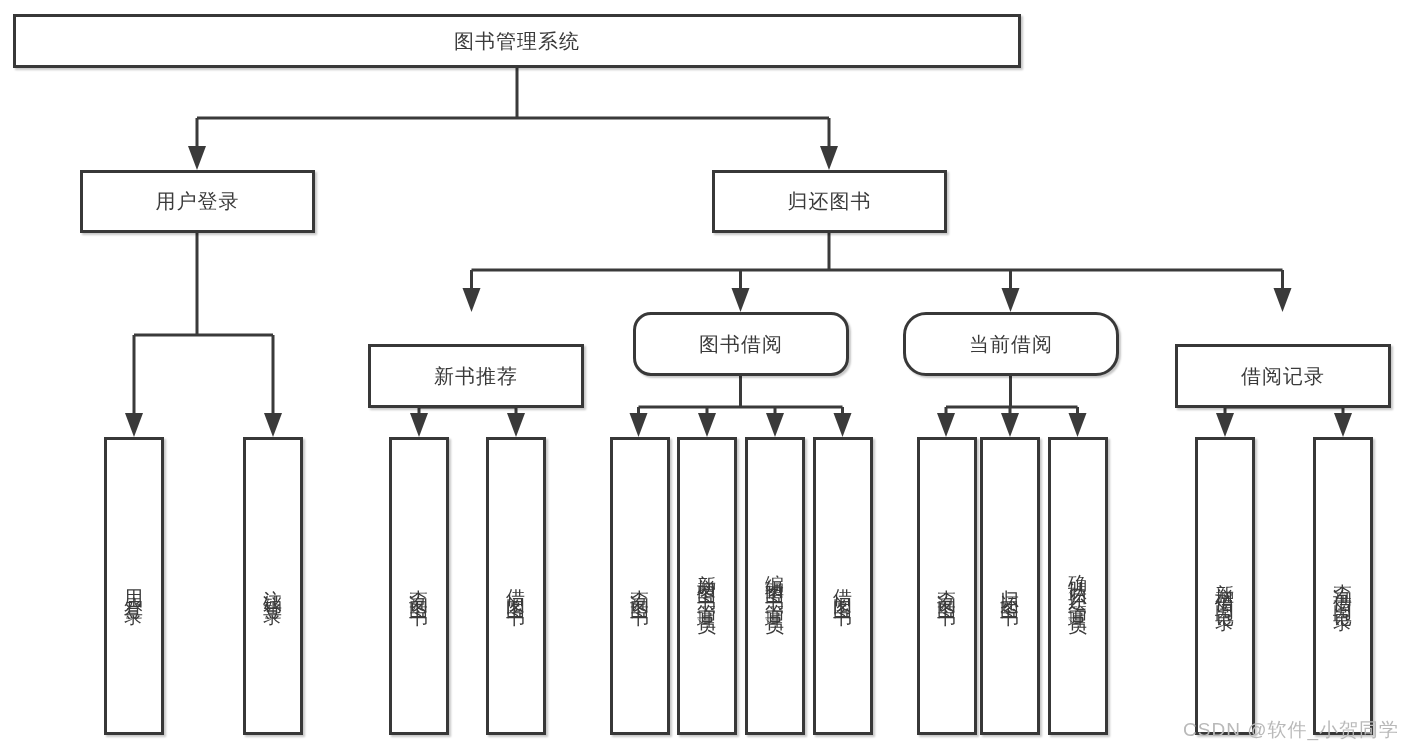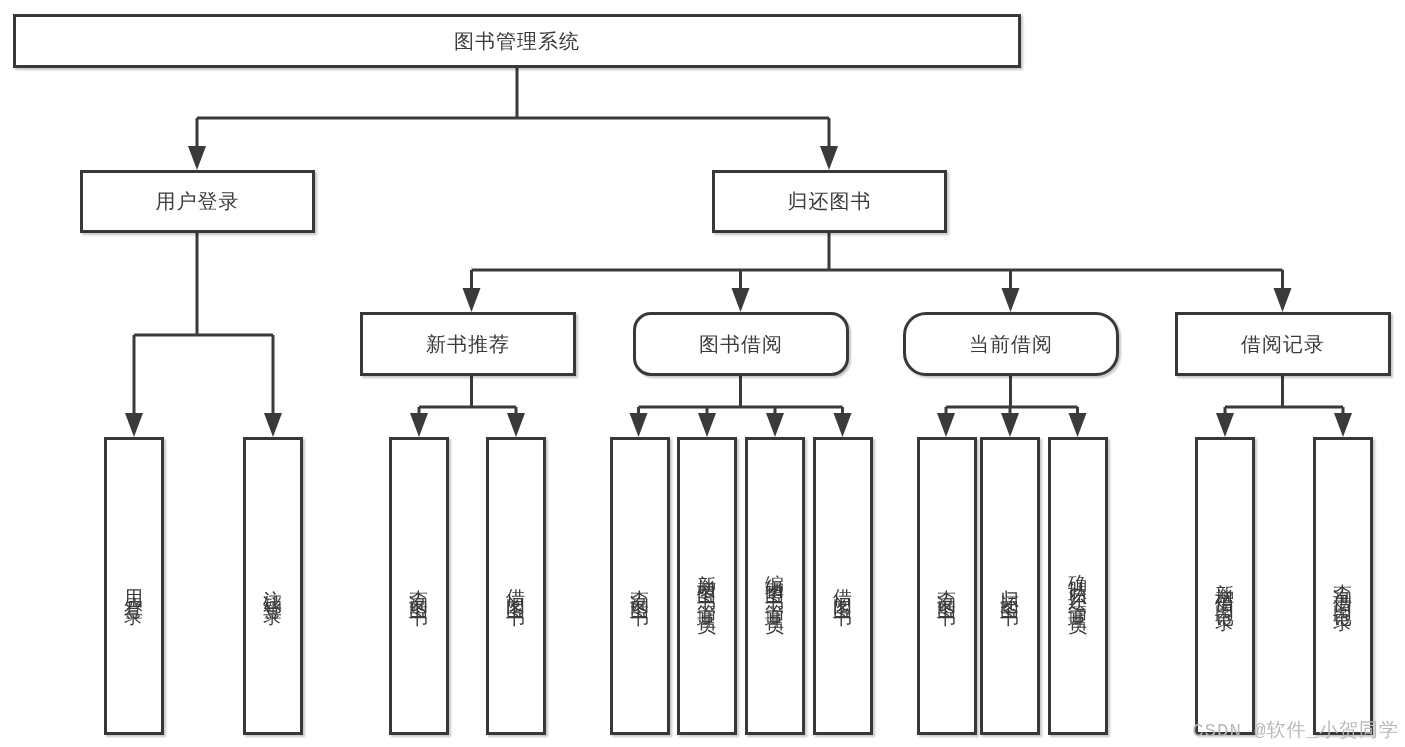--- a/index.html
+++ b/index.html
@@ -56,21 +56,20 @@
     color: #3a3a3a;
   }
   .watermark {
     position: absolute;
     right: 6px;
     bottom: 4px;
     font-size: 19px;
     color: #b9b9b9;
     letter-spacing: 1px;
     white-space: nowrap;
-    font-family: Liberation Mono, monospace;
   }
 </style>
 </head>
 <body>
 
 <div class="canvas">
 
   <svg class="connectors" viewBox="0 0 1405 747" xmlns="http://www.w3.org/2000/svg">
     <g stroke="#3a3a3a" stroke-width="3" fill="none">
 
@@ -118,30 +117,30 @@
     <span class="hlabel">图书管理系统</span>
   </div>
 
   <div class="node lvl2" style="left:80px;">
     <span class="hlabel">用户登录</span>
   </div>
   <div class="node lvl2" style="left:712px;">
     <span class="hlabel">归还图书</span>
   </div>
 
-  <div class="node lvl3" style="left:360px;">
+  <div class="node lvl3" style="left:368px;margin-top:32px;">
     <span class="hlabel">新书推荐</span>
   </div>
   <div class="node lvl3" style="left:633px;border-radius:18px;">
     <span class="hlabel">图书借阅</span>
   </div>
   <div class="node lvl3" style="left:903px;border-radius:23px;">
     <span class="hlabel">当前借阅</span>
   </div>
-  <div class="node lvl3" style="left:1175px;">
+  <div class="node lvl3" style="left:1175px;margin-top:32px;">
     <span class="hlabel">借阅记录</span>
   </div>
 
   <div class="node leaf" style="left:104px;">
     <span class="vtext">用户登录</span>
   </div>
   <div class="node leaf" style="left:243px;">
     <span class="vtext">注销登录</span>
   </div>
 

